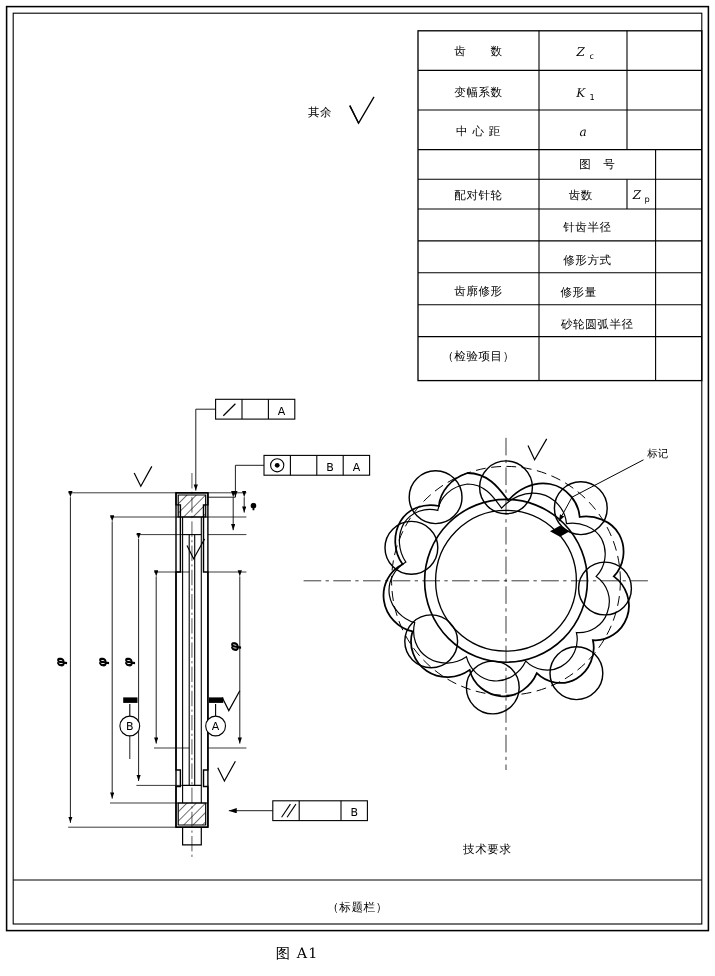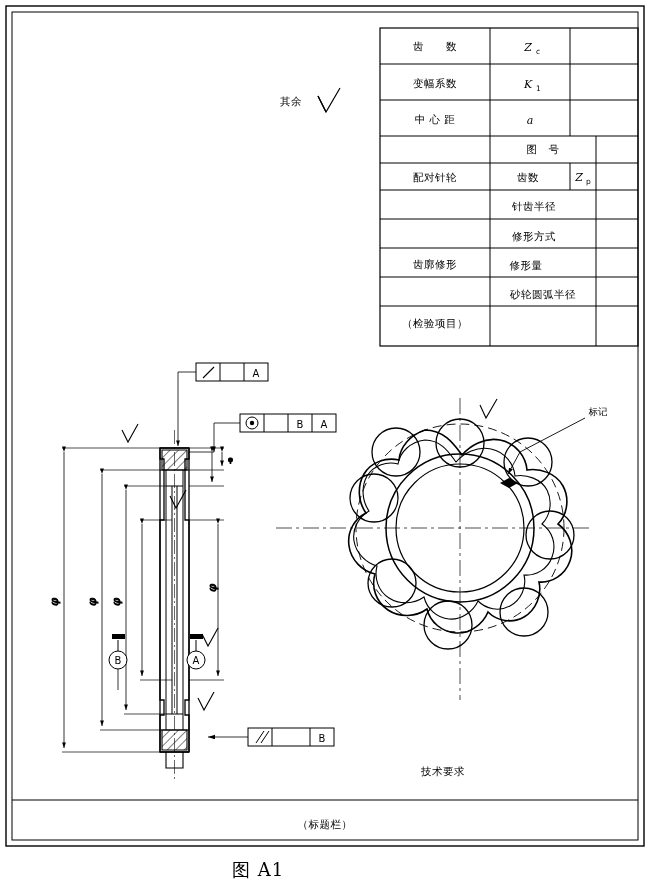--- a/index.html
+++ b/index.html
@@ -27,25 +27,25 @@
     height: 887px;
   }
   svg.dwg {
     position: absolute;
     left: 0; top: 0;
     width: 650px;
     height: 887px;
   }
   .caption {
     position: absolute;
-    left: 0;
+    left: 12px;
     top: 858px;
     width: 516px;
     text-align: center;
-    font-size: 18px;
+    font-size: 13px;
     font-family: "DejaVu Serif", "Liberation Serif", serif;
     letter-spacing: 1px;
     color: #000;
   }
   text {
     font-family: "DejaVu Sans", "Liberation Sans", sans-serif;
     fill: #000;
   }
   .cn { font-size: 10.5px; letter-spacing: 0.5px; }
   .cn-sm { font-size: 9.5px; }

